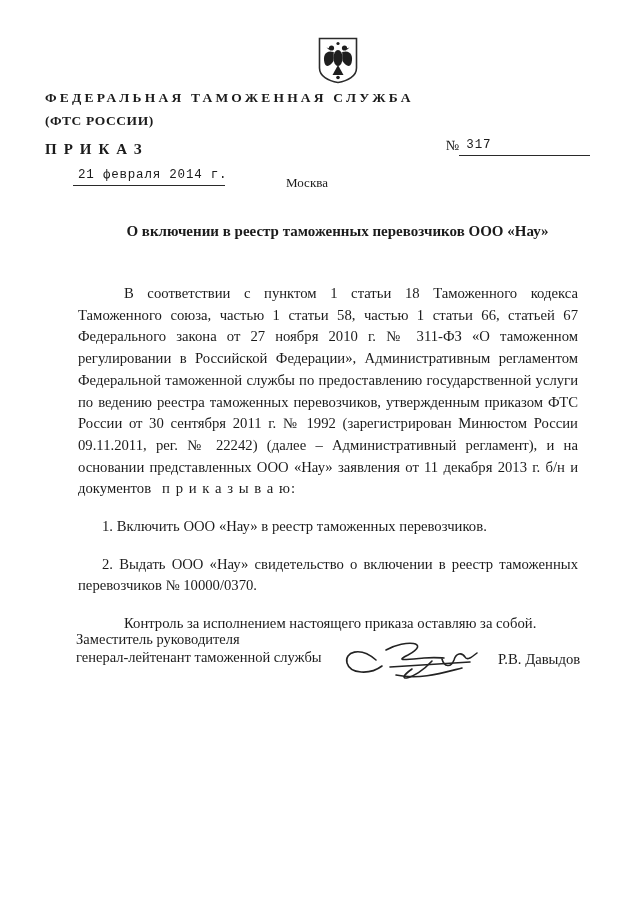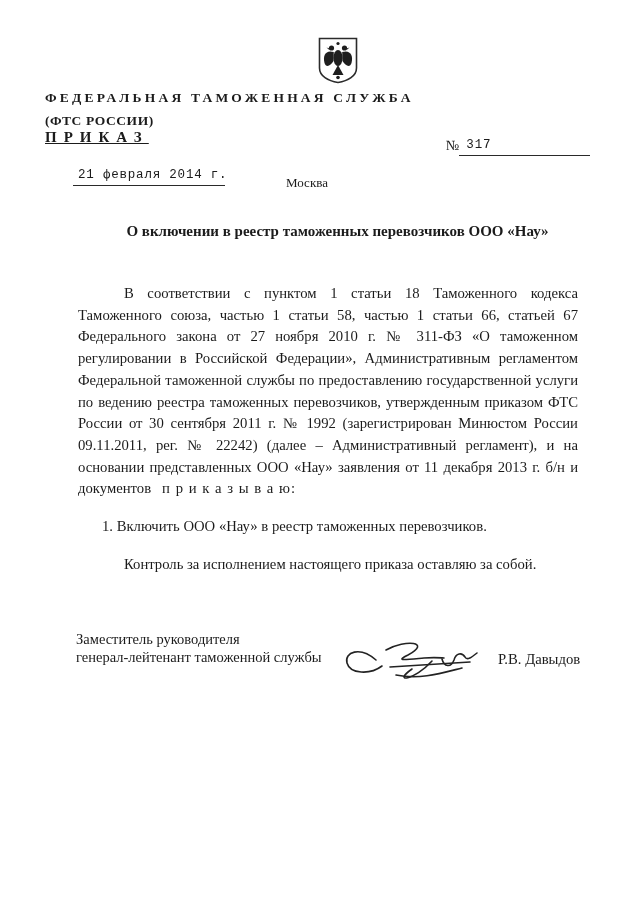--- a/index.html
+++ b/index.html
@@ -30,24 +30,24 @@
     letter-spacing: 3.2px;
     white-space: nowrap;
   }
   .org-short {
     margin-top: 7px;
     font-size: 13.5px;
     font-weight: bold;
     letter-spacing: 0.6px;
   }
   .doc-type {
+    margin-top: 12px;
     font-size: 15px;
     font-weight: bold;
     letter-spacing: 7px;
-    text-decoration: underline;
   }
 
   .date-field {
     position: absolute;
     left: 73px; top: 168px;
     width: 152px; height: 18px;
     border-bottom: 1.4px solid #2a2a2a;
     font-family: "Liberation Mono", monospace;
     font-size: 12.5px;
     letter-spacing: 0.8px;
@@ -161,20 +161,21 @@
   <div class="number-field">
     <span class="number-sign">№</span><span class="number-value">317</span>
   </div>
   <div class="city">Москва</div>
 
   <div class="doc-title">О включении в реестр таможенных перевозчиков ООО «Нау»</div>
 
   <div class="doc-body">
     <p class="indent-wide"><span>В соответствии с пунктом 1 статьи 18 Таможенного кодекса Таможенного союза, частью 1 статьи 58, частью 1 статьи 66, статьей 67 Федерального закона от 27 ноября 2010 г. № 311-ФЗ «О таможенном регулировании в Российской Федерации», Административным регламентом Федеральной таможенной службы по предоставлению государственной услуги по ведению реестра таможенных перевозчиков, утвержденным приказом ФТС России от 30 сентября 2011 г. № 1992 (зарегистрирован Минюстом России 09.11.2011, рег. № 22242) (далее – Административный регламент), и на основании представленных ООО «Нау» заявления от 11 декабря 2013 г. б/н и документов</span>&nbsp;&nbsp;&nbsp;<span class="decree-word">п р и к а з ы в а ю:</span></p>
     <p class="indent-item">1. Включить ООО «Нау» в реестр таможенных перевозчиков.</p>
+    <p class="indent-item">2. Выдать ООО «Нау» свидетельство о включении в реестр таможенных перевозчиков № 10000/0370.</p>
     <p class="control-para">Контроль за исполнением настоящего приказа оставляю за собой.</p>
   </div>
 
   <div class="sig-position">
     <div>Заместитель руководителя</div>
     <div>генерал-лейтенант таможенной службы</div>
   </div>
 
   <div class="sig-stroke">
     <svg width="150" height="56" viewBox="0 0 150 56" xmlns="http://www.w3.org/2000/svg" fill="none" stroke="#232323" stroke-width="1.6" stroke-linecap="round">

